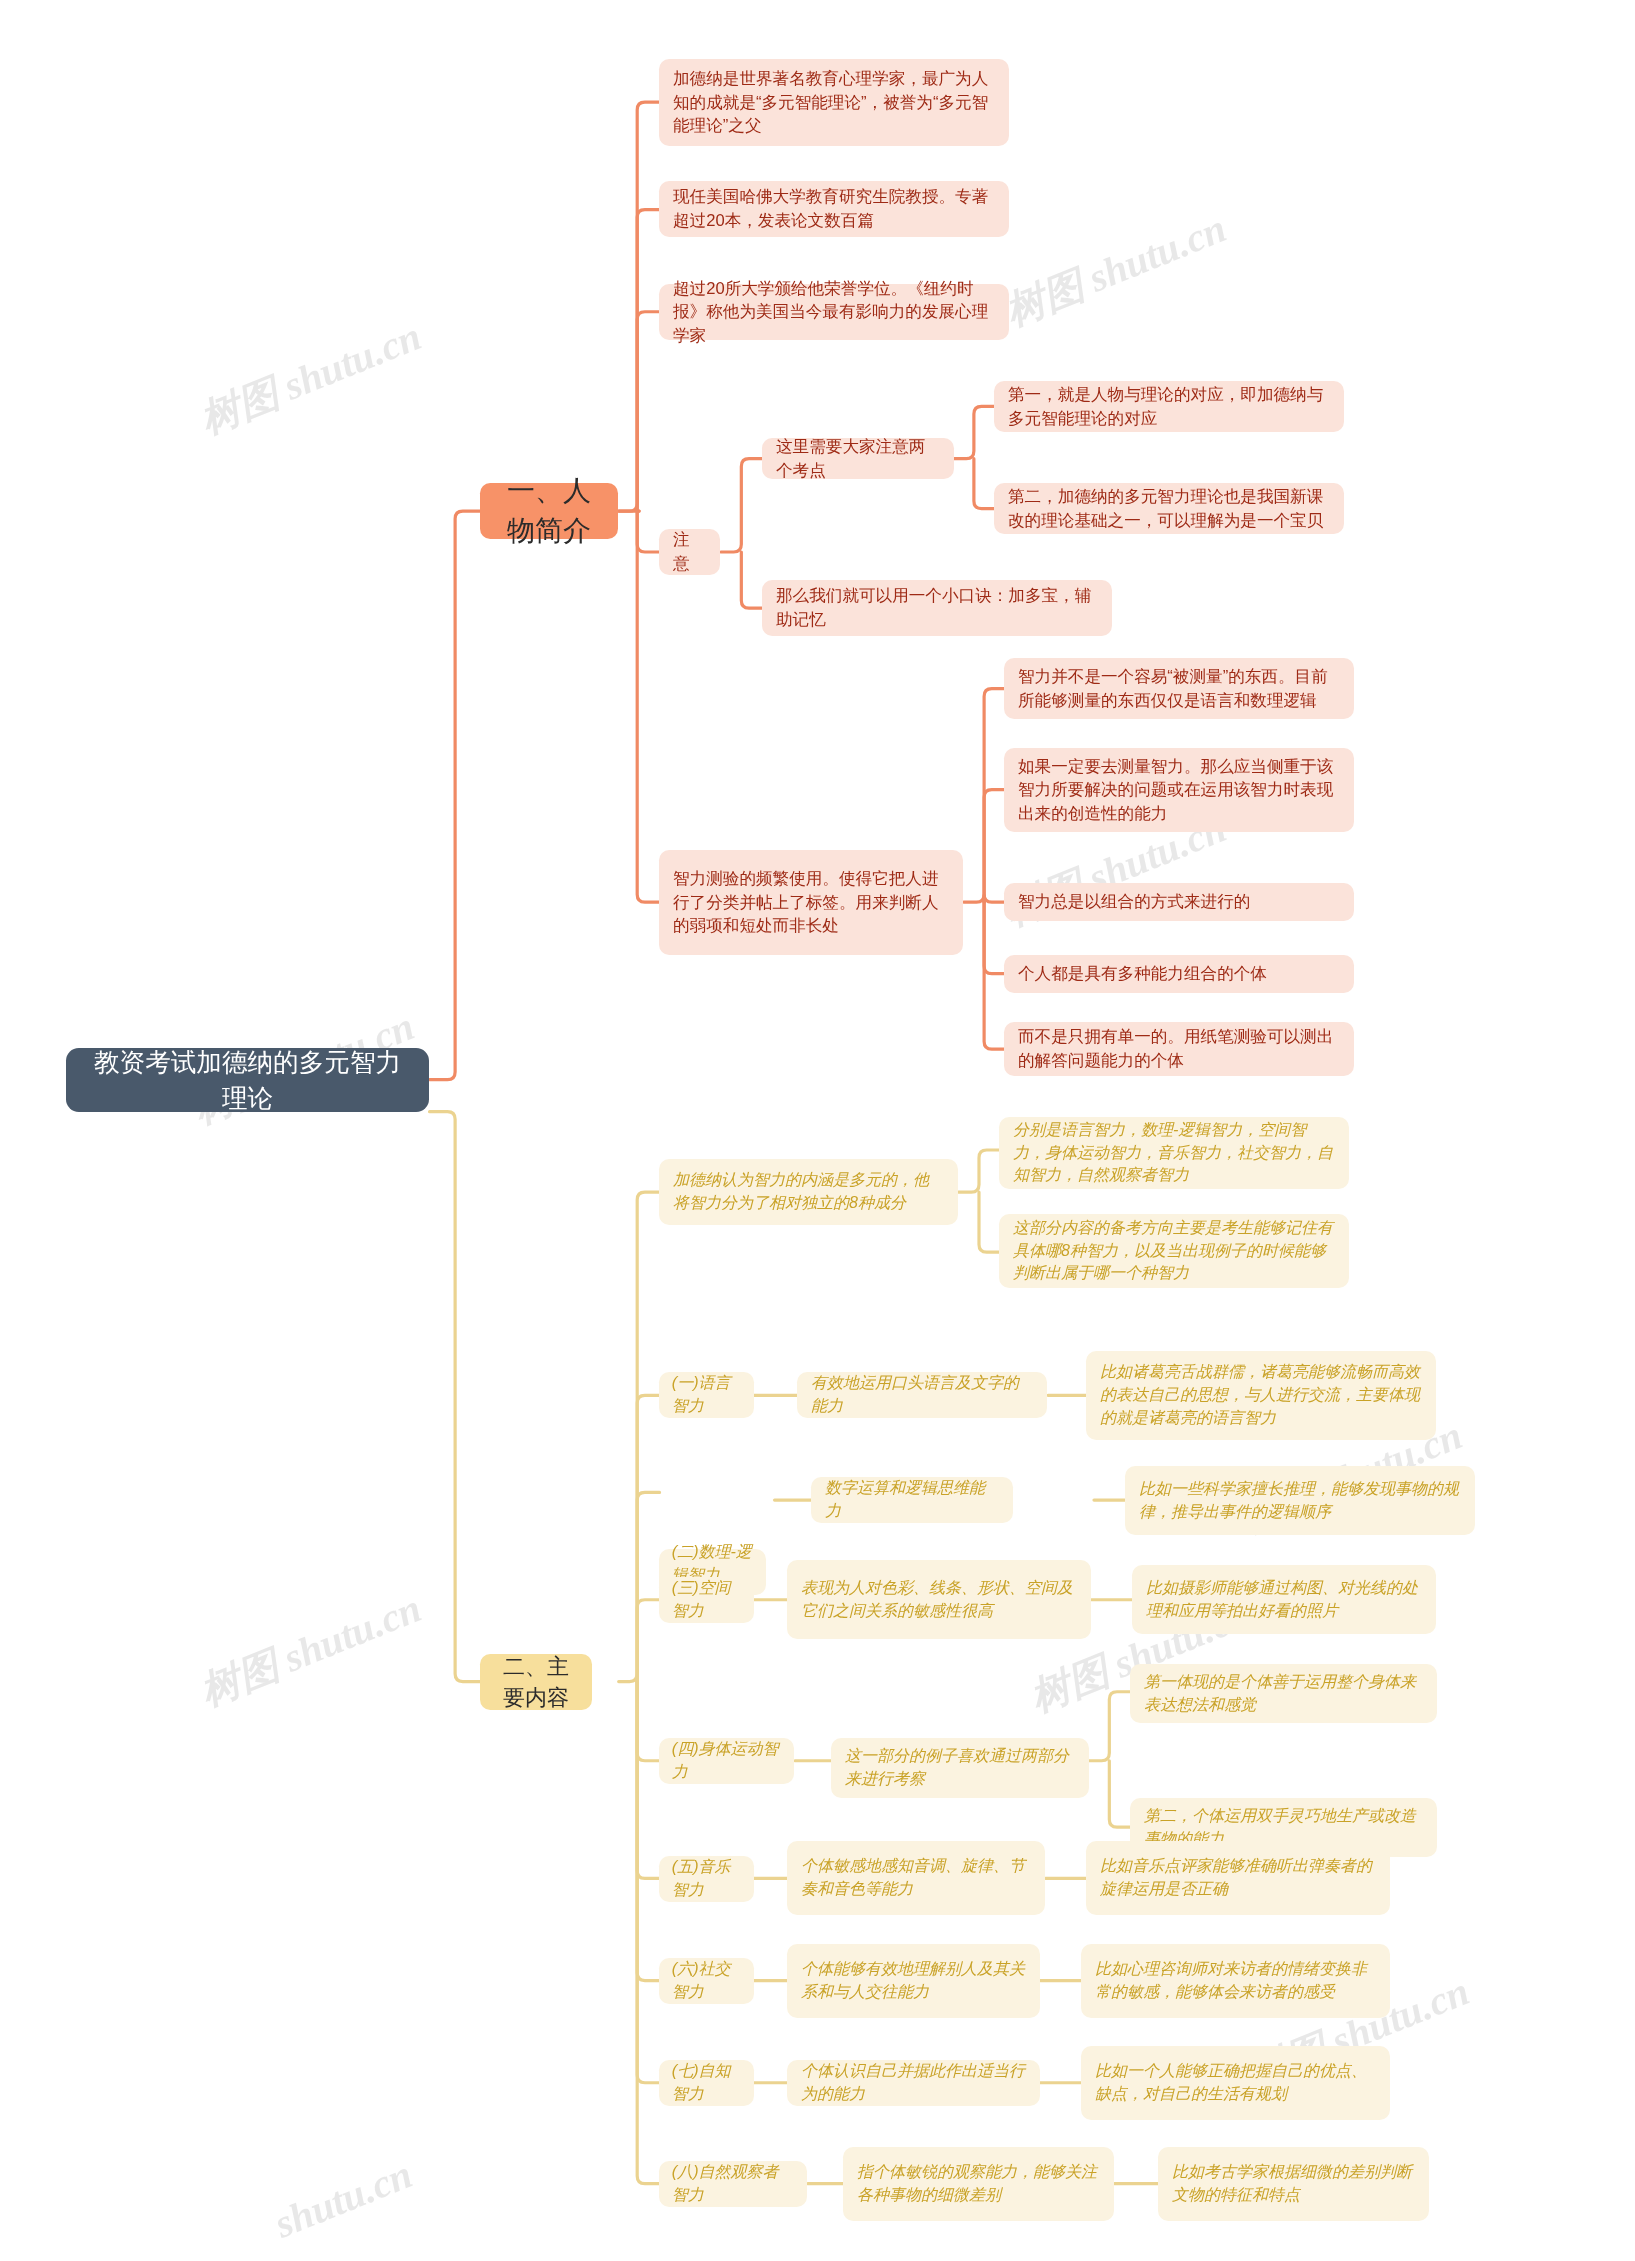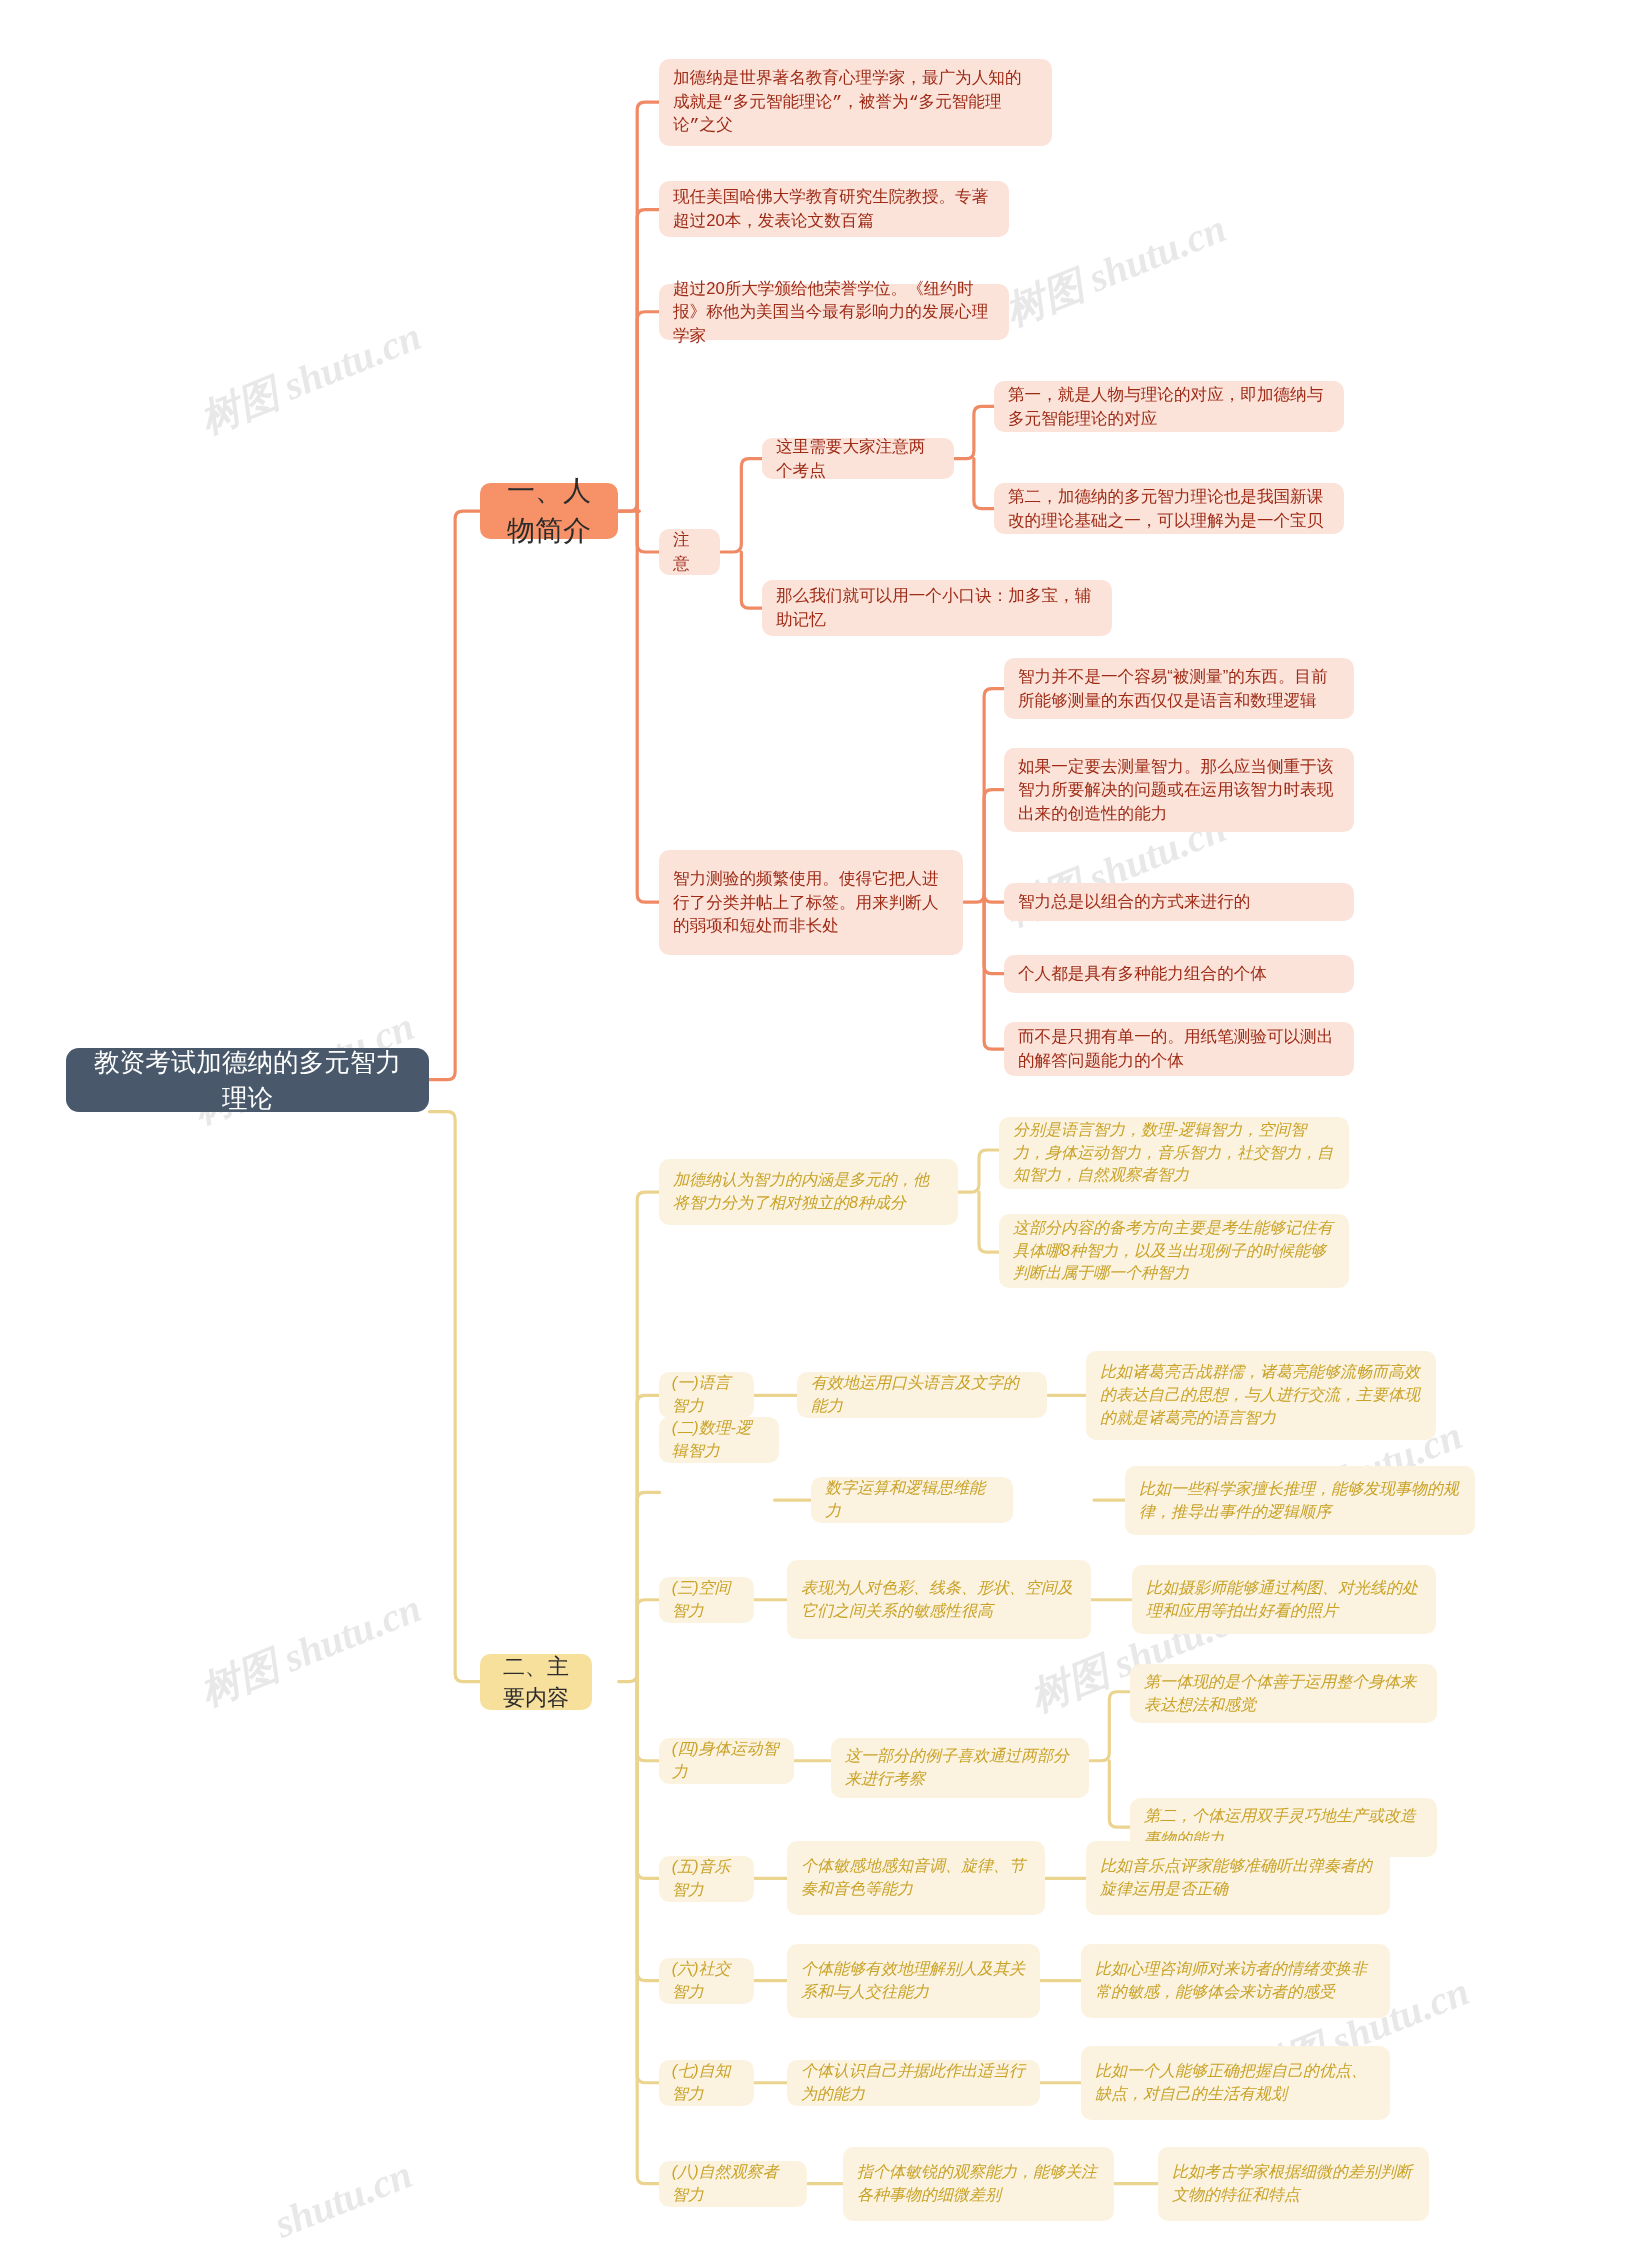--- a/index.html
+++ b/index.html
@@ -189,21 +189,21 @@
   </div>
 
   <div class="node branch-1" style="left:480px; top:483px; width:138px; height:56px;">
     <span>一、人物简介</span>
   </div>
 
   <div class="node branch-2" style="left:480px; top:1654px; width:112px; height:56px;">
     <span>二、主要内容</span>
   </div>
 
-  <div class="node coral" style="left:659px; top:59px; width:393px; height:87px;font-family:Liberation Mono, monospace;">
+  <div class="node coral" style="left:659px; top:59px; width:350px; height:87px;">
     <span>加德纳是世界著名教育心理学家，最广为人知的成就是“多元智能理论”，被誉为“多元智能理论”之父</span>
   </div>
 
   <div class="node coral" style="left:659px; top:181px; width:350px; height:56px;">
     <span>现任美国哈佛大学教育研究生院教授。专著超过20本，发表论文数百篇</span>
   </div>
 
   <div class="node coral" style="left:659px; top:284px; width:350px; height:56px;">
     <span>超过20所大学颁给他荣誉学位。《纽约时报》称他为美国当今最有影响力的发展心理学家</span>
   </div>
@@ -267,21 +267,21 @@
   <div class="node gold lbl" style="left:659px; top:1372px; width:95px; height:46px;">
     <span>(一)语言智力</span>
   </div>
   <div class="node gold" style="left:797px; top:1372px; width:250px; height:46px;">
     <span>有效地运用口头语言及文字的能力</span>
   </div>
   <div class="node gold" style="left:1086px; top:1351px; width:350px; height:89px;">
     <span>比如诸葛亮舌战群儒，诸葛亮能够流畅而高效的表达自己的思想，与人进行交流，主要体现的就是诸葛亮的语言智力</span>
   </div>
 
-  <div class="node gold lbl" style="left:659px; top:1417px; width:120px; height:46px;">
+  <div class="node gold lbl" style="left:659px; top:1549px; width:107px; height:46px;align-items:flex-end;">
     <span>(二)数理-逻辑智力</span>
   </div>
   <div class="node gold" style="left:811px; top:1477px; width:202px; height:46px;">
     <span>数字运算和逻辑思维能力</span>
   </div>
   <div class="node gold" style="left:1125px; top:1466px; width:350px; height:69px;">
     <span>比如一些科学家擅长推理，能够发现事物的规律，推导出事件的逻辑顺序</span>
   </div>
 
   <div class="node gold lbl" style="left:659px; top:1577px; width:95px; height:46px;">

